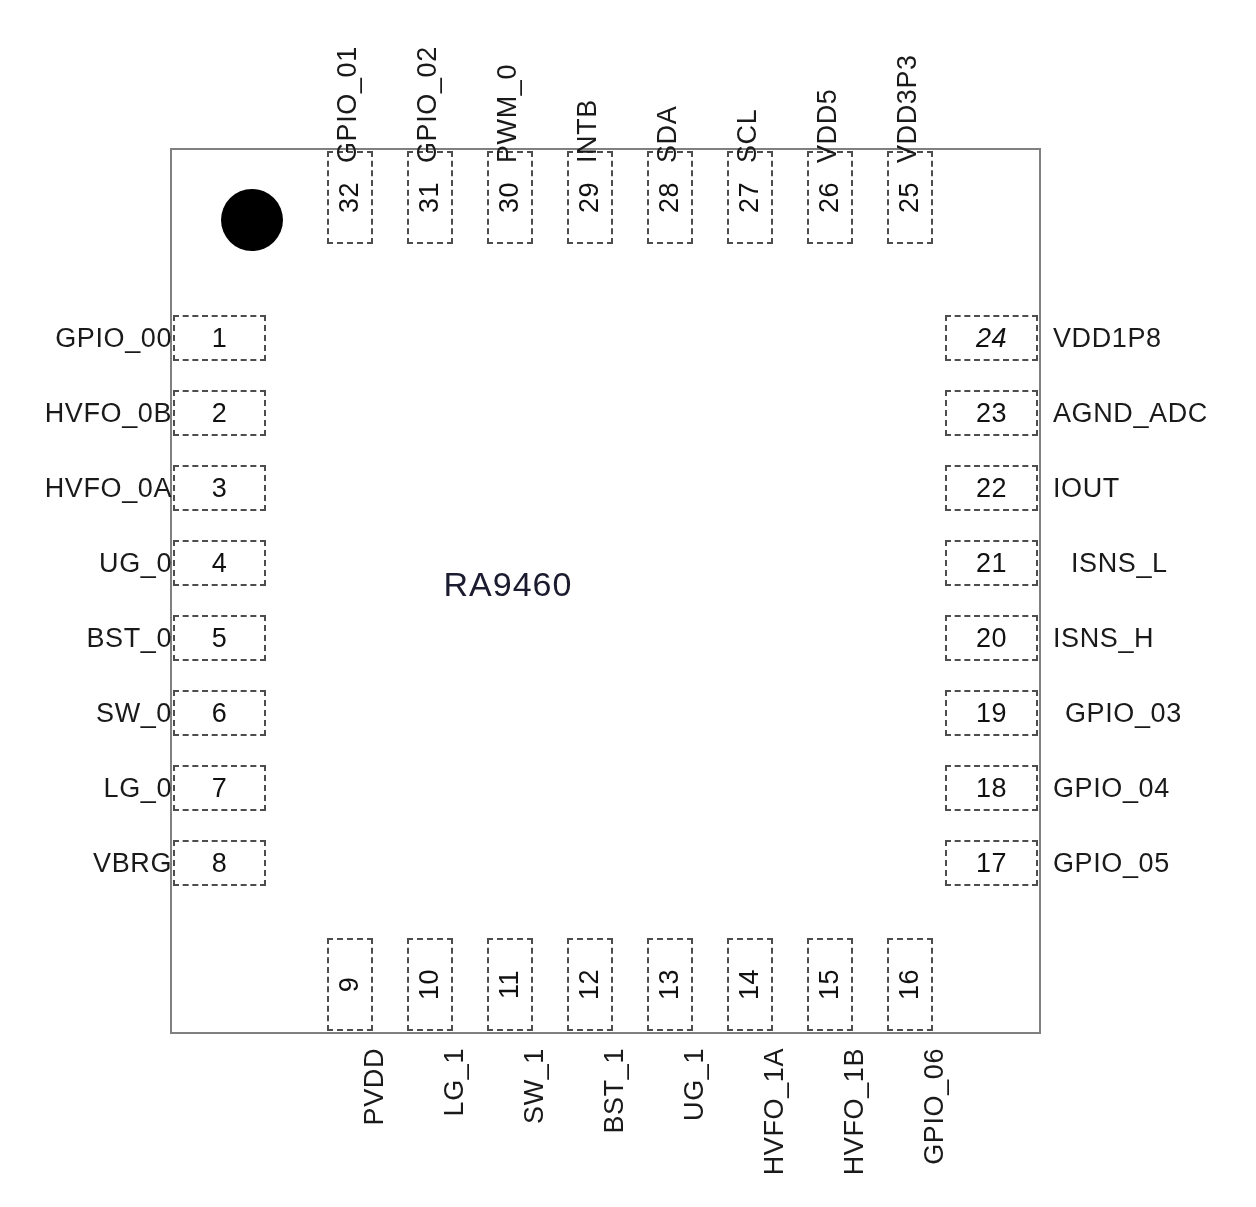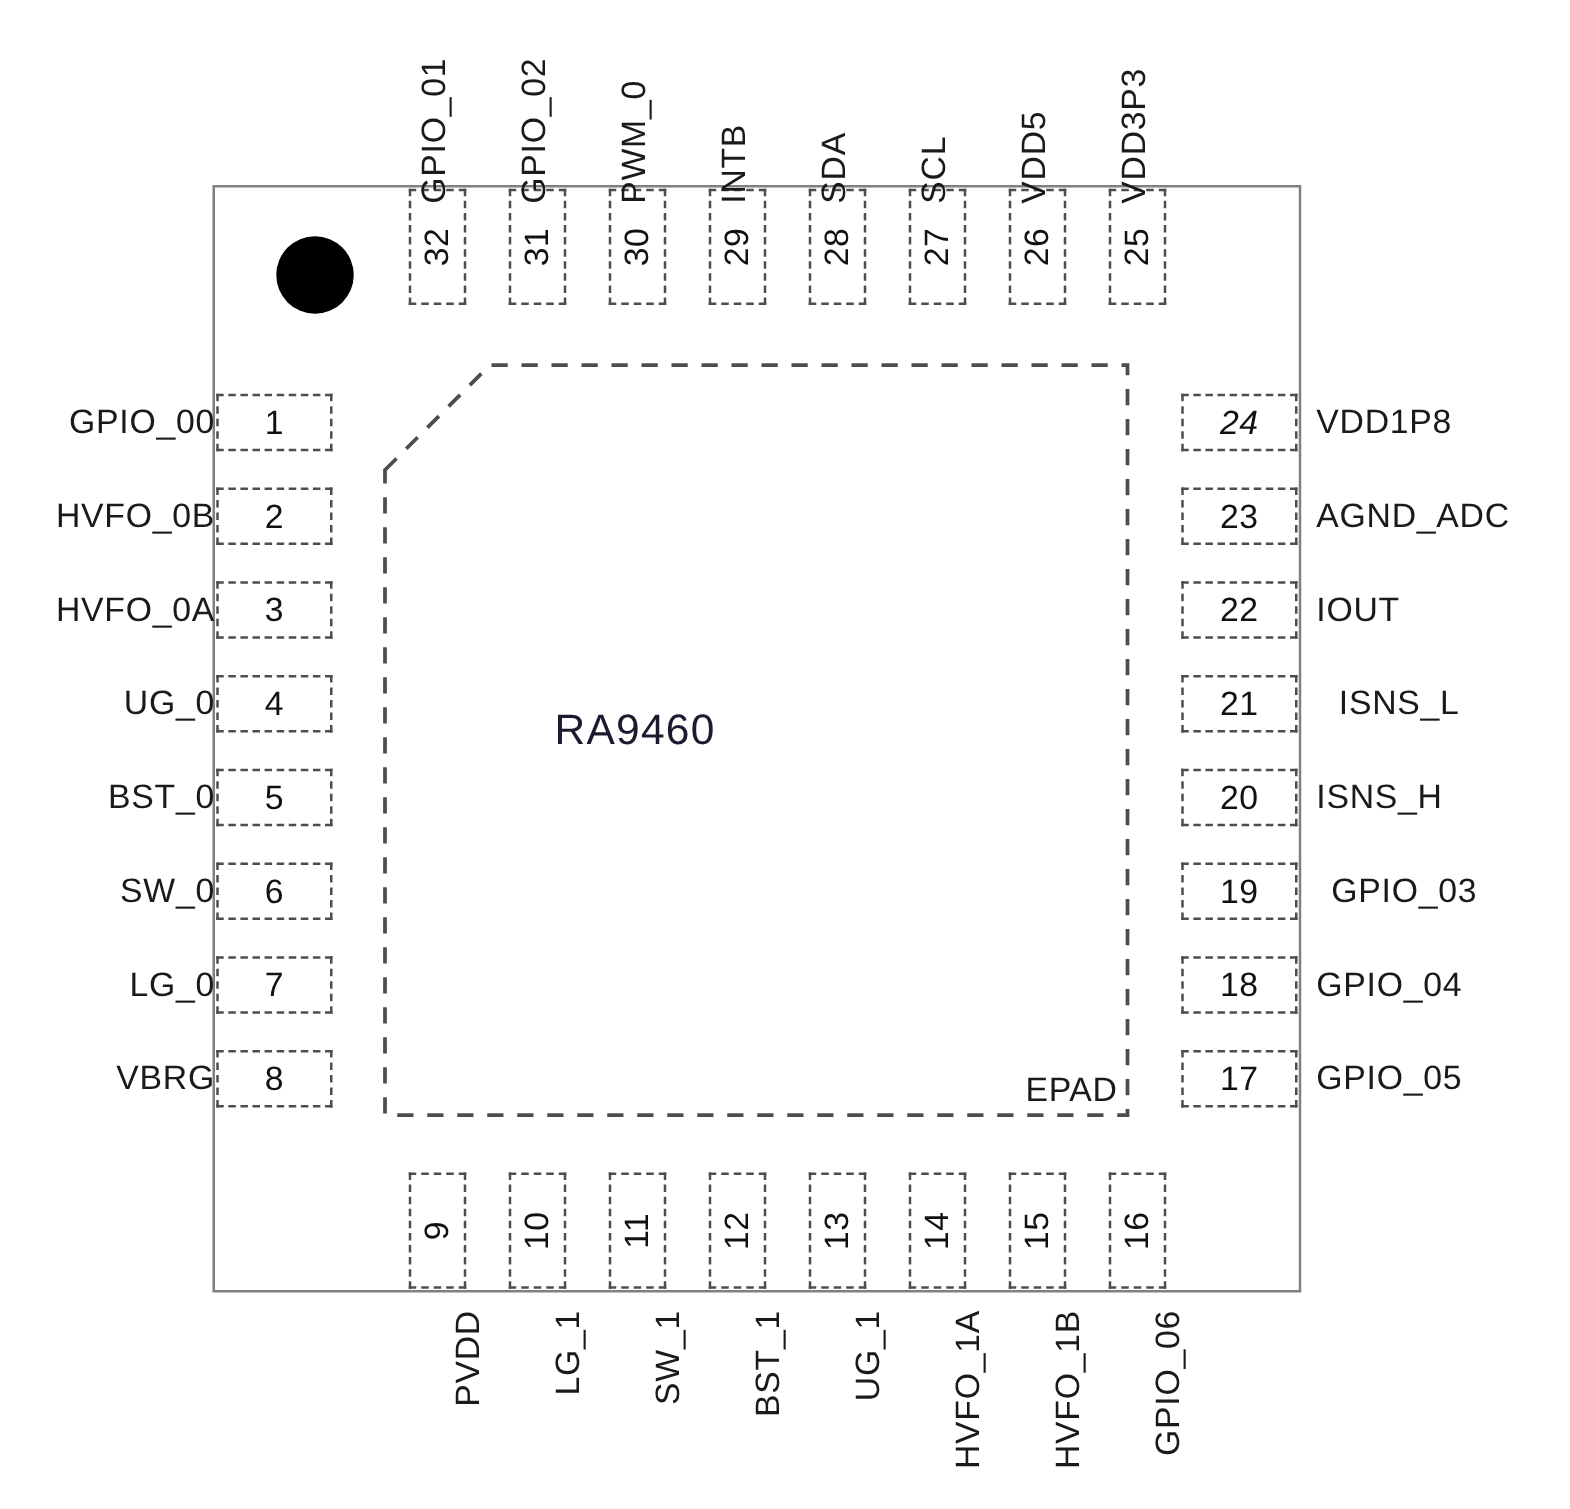--- a/index.html
+++ b/index.html
@@ -116,26 +116,20 @@
 </style>
 </head>
 <body>
 
 <div id="stage">
 
   <div class="pkg-outline"></div>
 
   <div class="pin1-dot"></div>
 
-  <div class="epad-wrap">
-    <svg width="594" height="600" viewBox="0 0 594 600" aria-hidden="true">
-      <path d="M 0,84 L 84,0 L 594,0 L 594,600 L 0,600 Z" fill="none" stroke="#4d4d4d" stroke-width="3" stroke-dasharray="13 11" stroke-linecap="butt"></path>
-    </svg>
-    <div class="epad-label">EPAD</div>
-  </div>
 
   <div class="part-number">RA9460</div>
 
   <div id="pins-layer">
       <div class="pad" style="left: 173px; top: 315px; width: 93px; height: 46px;">
         <span class="num">1</span>
       </div>
       <div class="sig left" style="right: 1084px; top: 338px;">GPIO_00</div>
       <div class="pad" style="left: 173px; top: 390px; width: 93px; height: 46px;">
         <span class="num">2</span>

